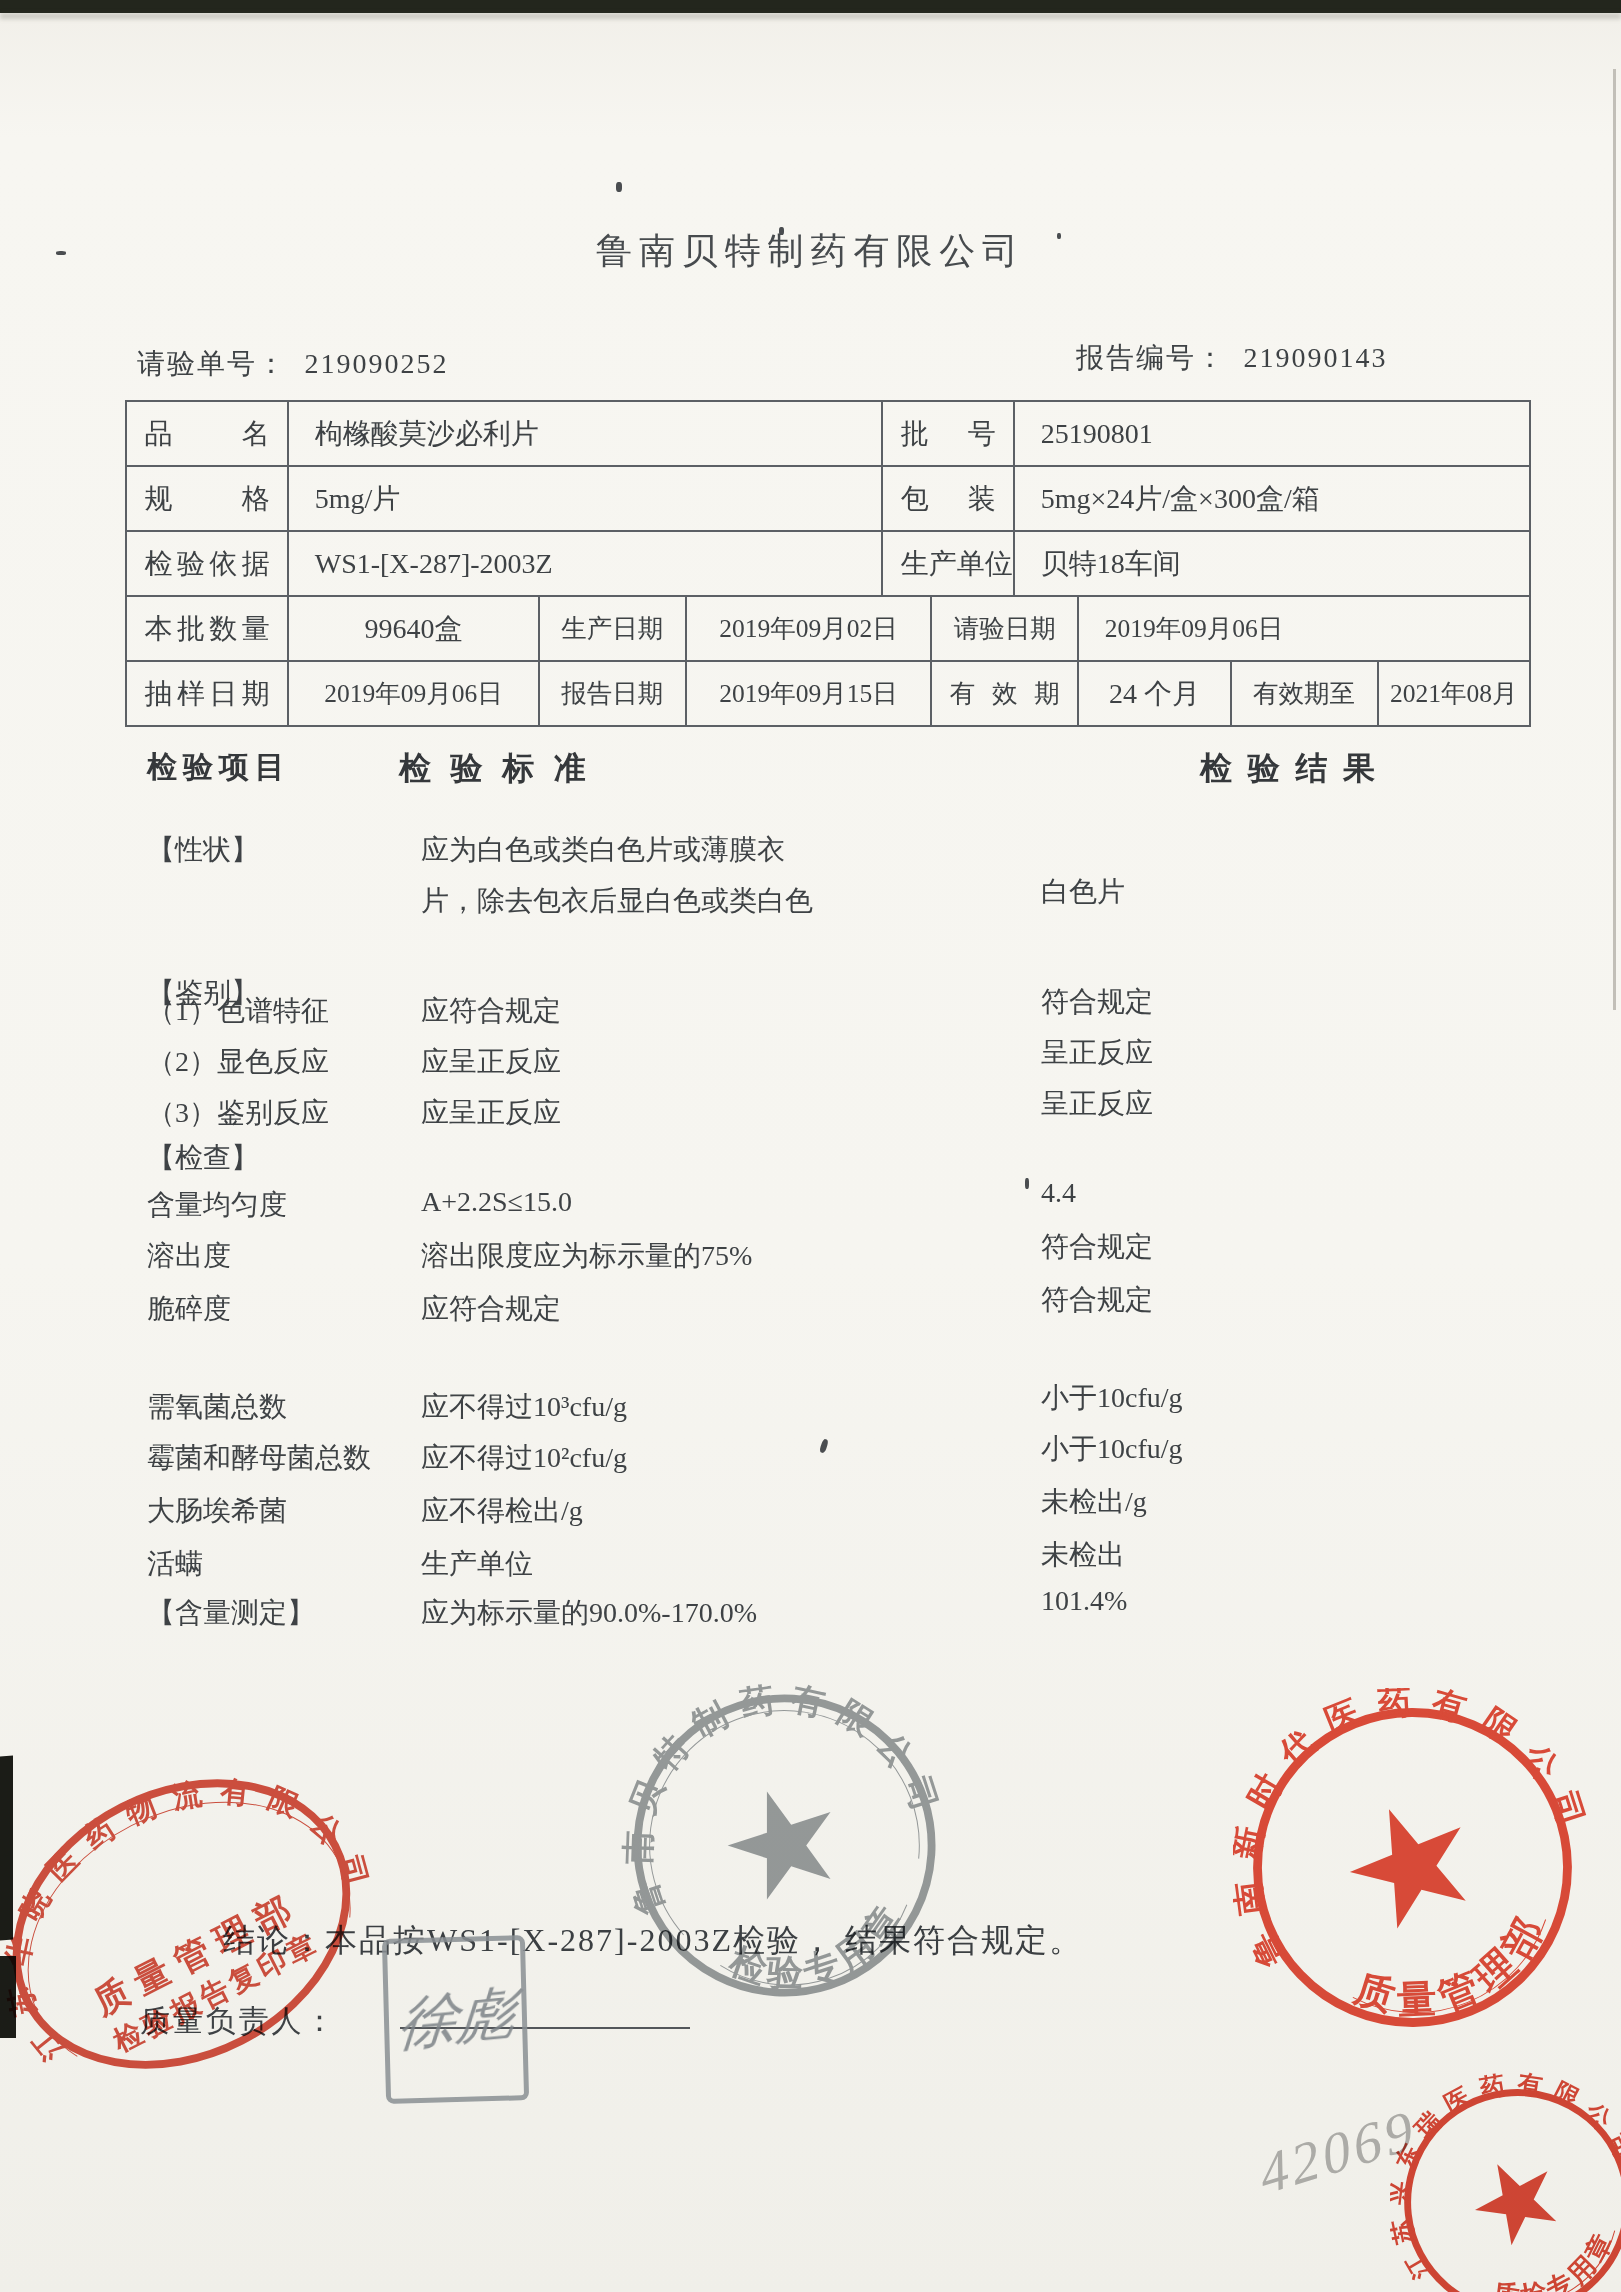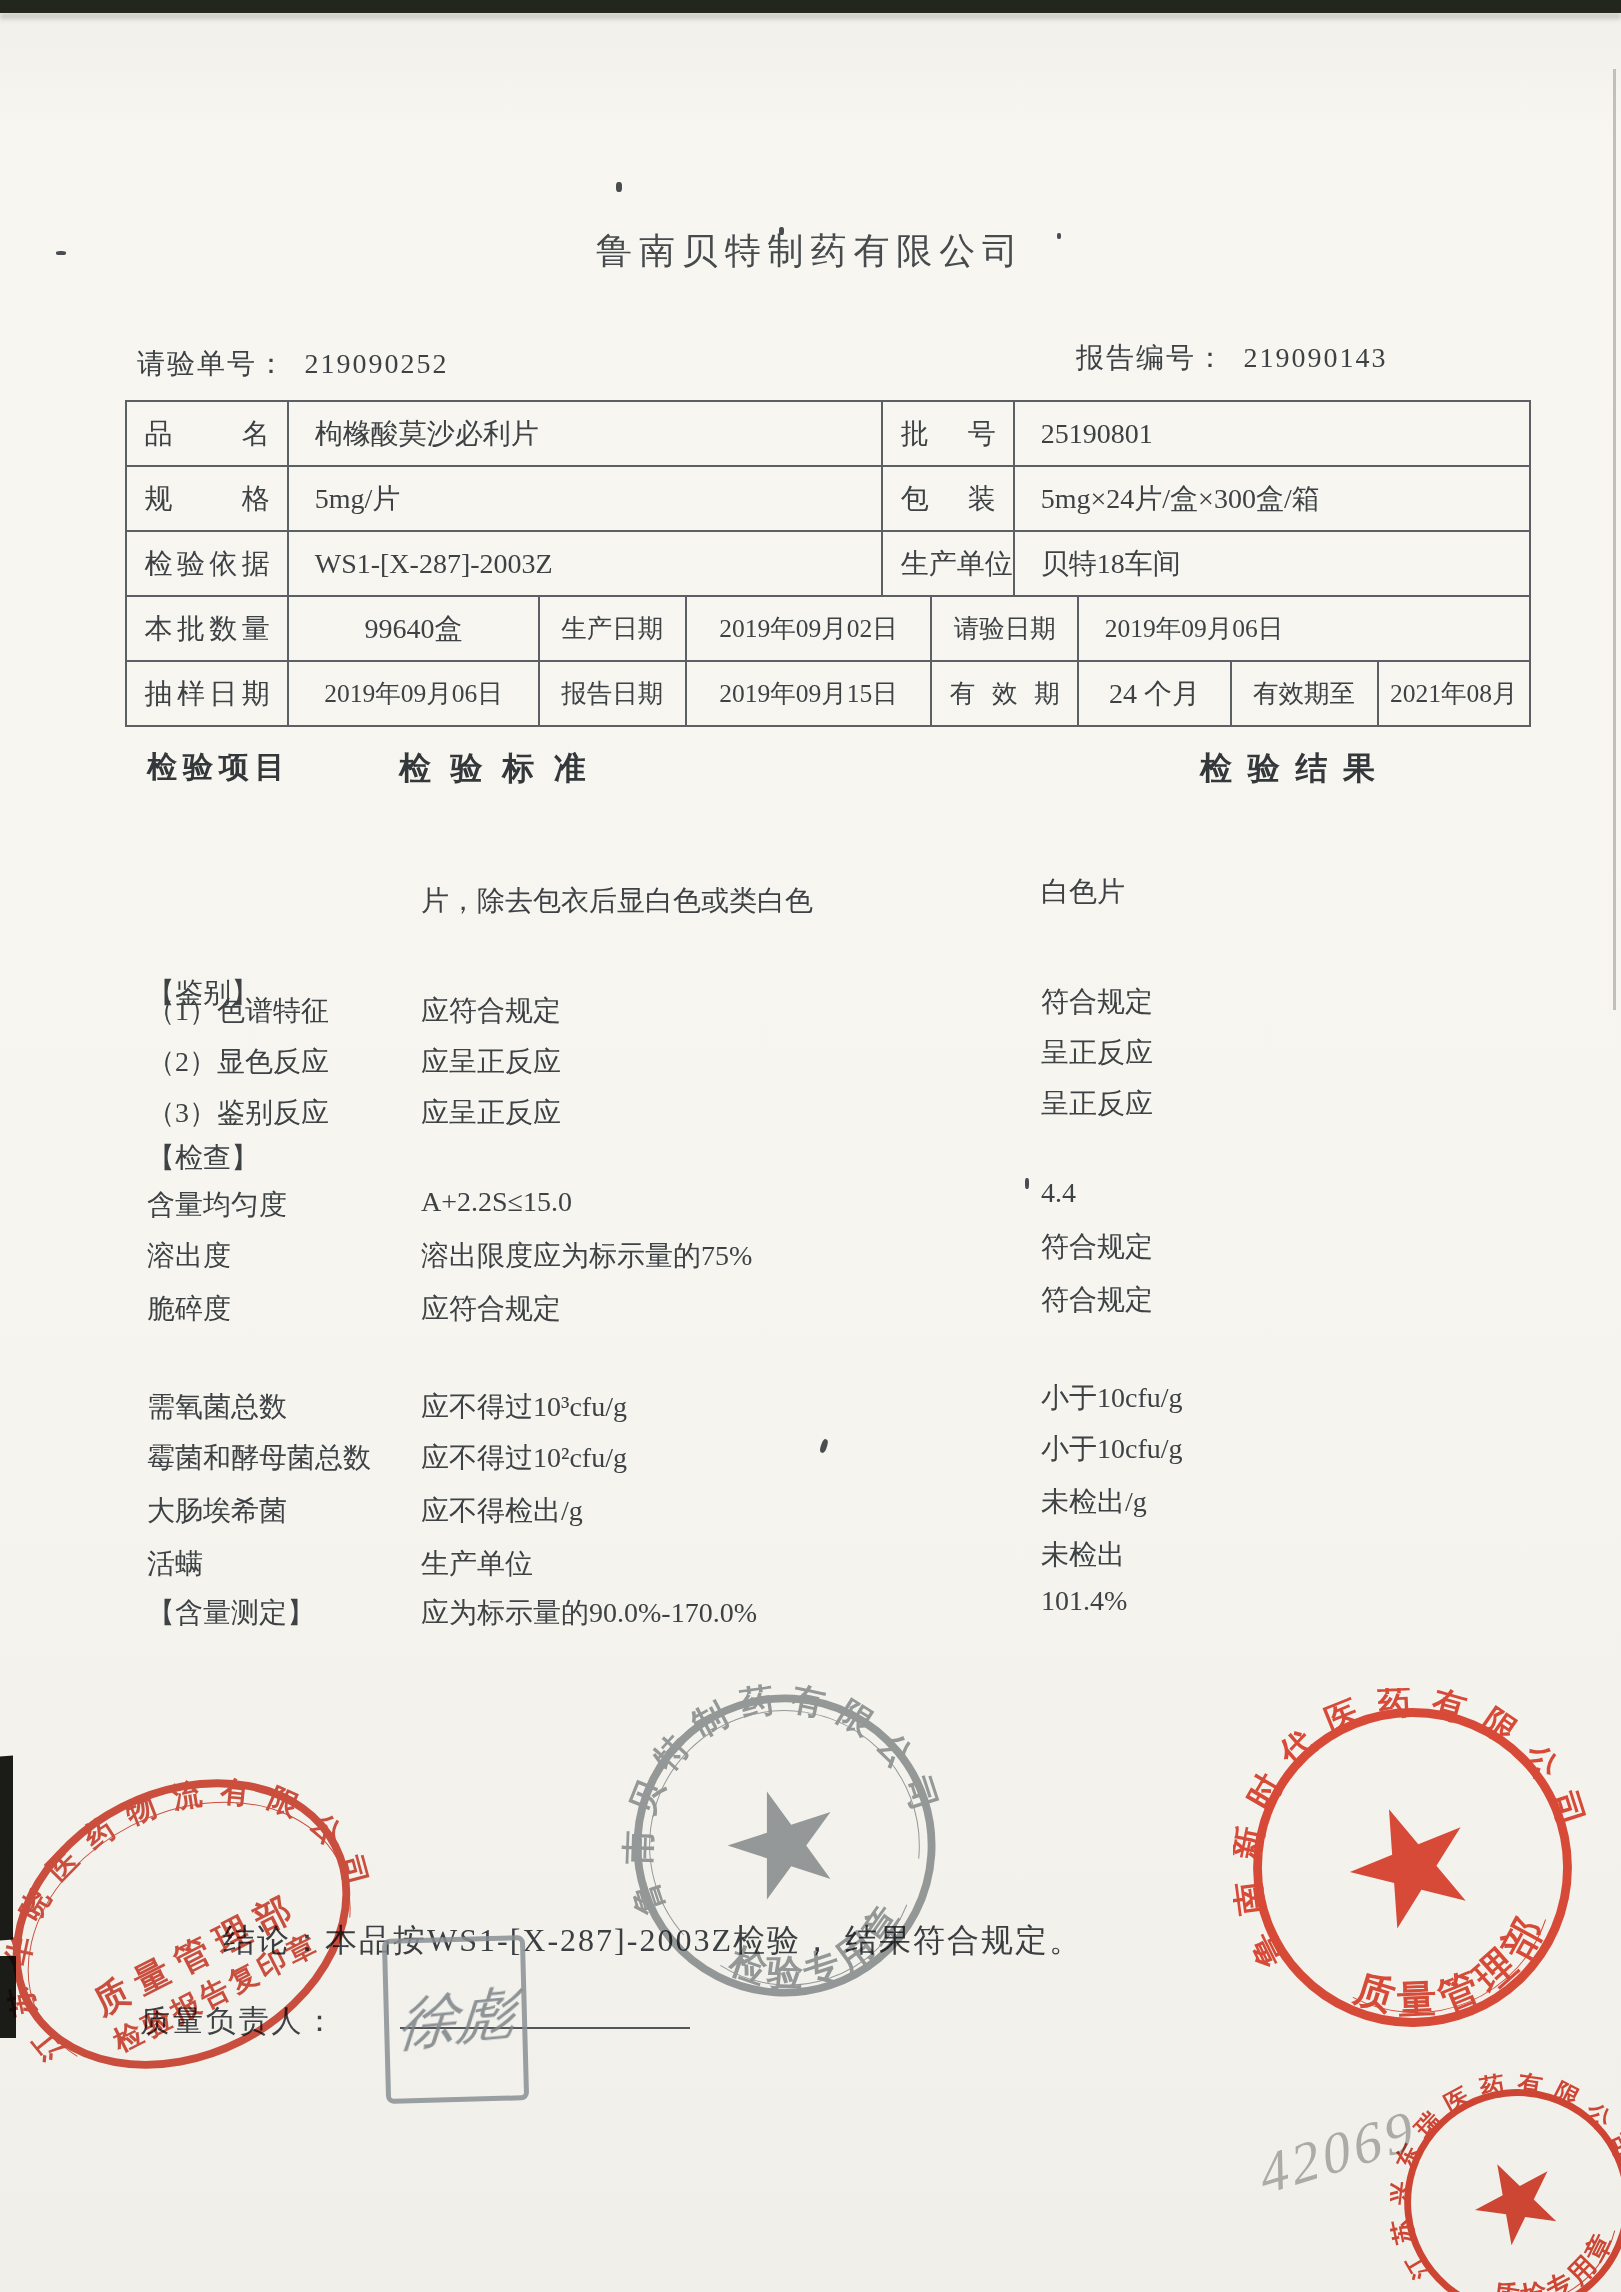--- a/index.html
+++ b/index.html
@@ -137,20 +137,25 @@
     </tbody>
       </table>
   </div>
 
   <div class="rrow hd" style="top:747px;">
     <span class="it col-head">检验项目</span>
     <span class="st col-head">检验标准</span>
     <span class="rs col-head">检验结果</span>
   </div>
 
+  <div class="rrow" style="top:831px;">
+    <span class="it">【性状】</span>
+    <span class="st">应为白色或类白色片或薄膜衣</span>
+    <span class="rs"></span>
+  </div>
   <div class="rrow" style="top:882px;">
     <span class="it"></span>
     <span class="st">片，除去包衣后显白色或类白色</span>
     <span class="rs">白色片</span>
   </div>
   <div class="rrow" style="top:974px;">
     <span class="it">【鉴别】</span>
     <span class="st"></span>
     <span class="rs"></span>
   </div>

